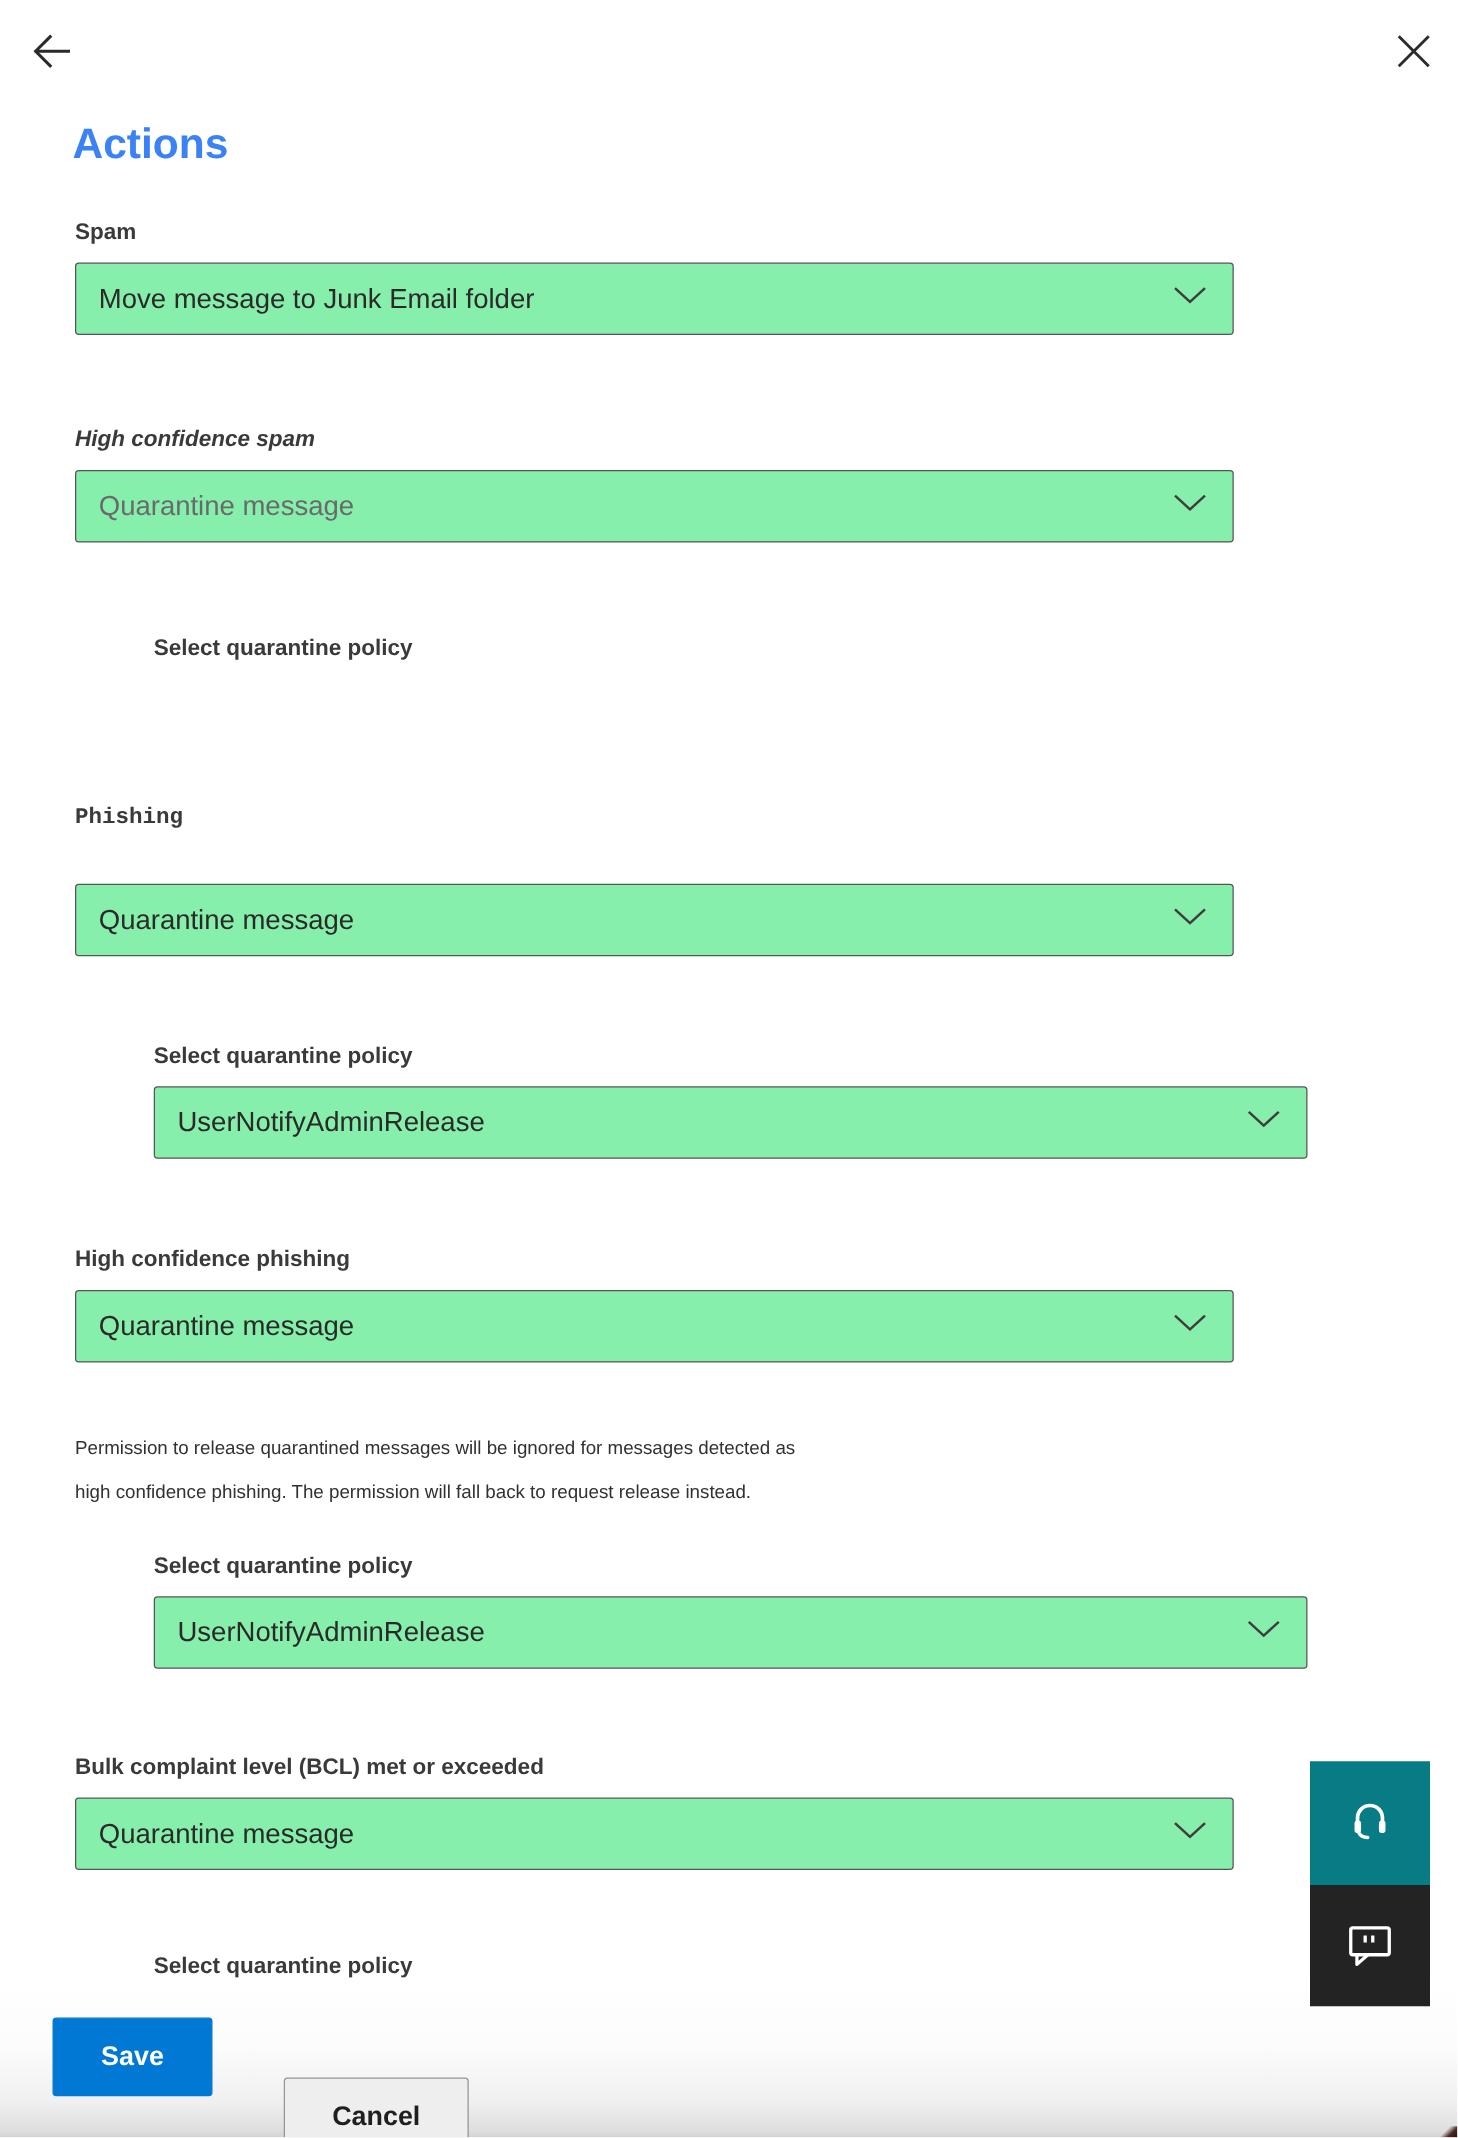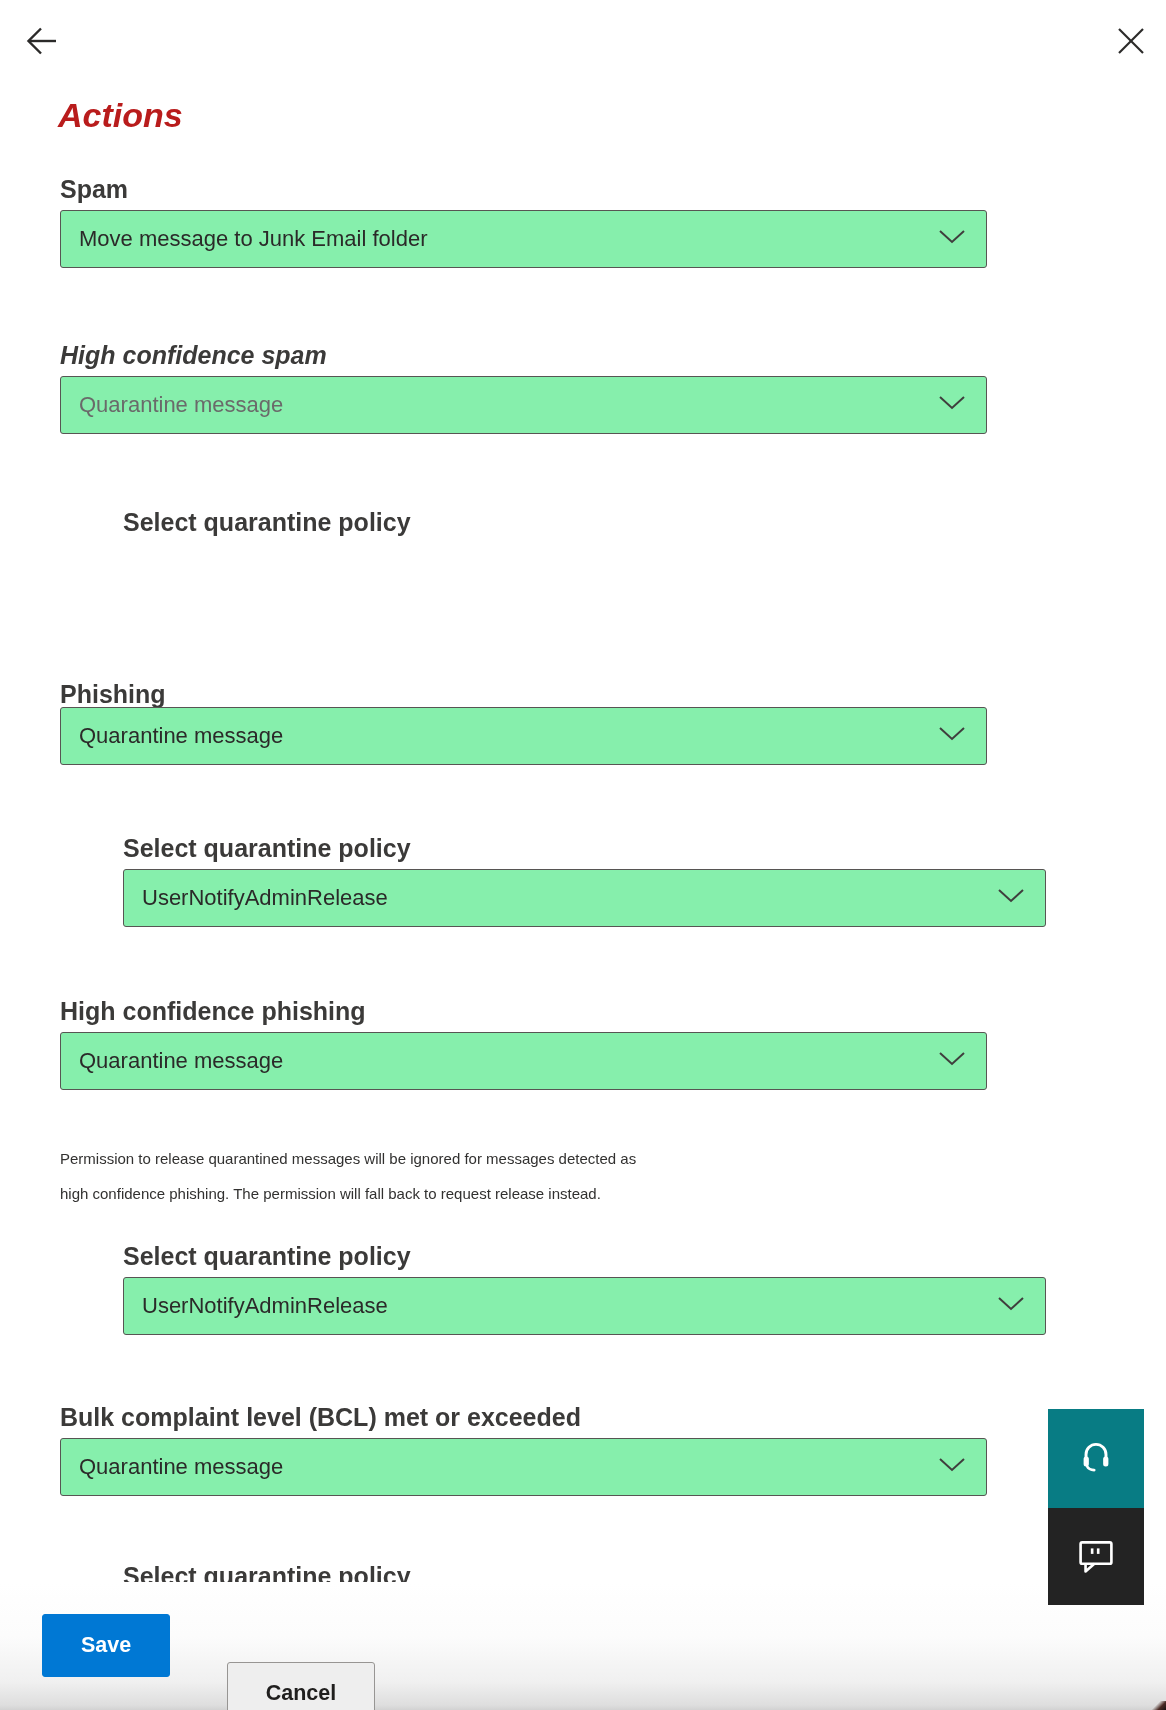--- a/index.html
+++ b/index.html
@@ -2,24 +2,24 @@
 <html><head>
 <meta charset="utf-8">
 <style>
   html,body{margin:0;padding:0;background:#ffffff;}
   .stage{
     position:relative;width:1166px;height:1710px;overflow:hidden;background:#ffffff;
     font-family:"Liberation Sans","DejaVu Sans",sans-serif;color:#323130;
   }
   .icon-btn{position:absolute;background:transparent;border:none;cursor:pointer;padding:0;}
   .page-title{
-    position:absolute;left:58px;top:96px;font-size:34px;font-weight:700;color:#b91c1c;margin:0;font-style:italic;
+    position:absolute;left:58px;top:96px;font-size:34px;font-weight:700;color:#3b82f6;margin:0;
   }
   .flabel{
-    position:absolute;font-size:25px;font-weight:600;color:#3b3a39;white-space:nowrap;
+    position:absolute;font-size:18px;font-weight:600;color:#3b3a39;white-space:nowrap;
   }
   .combo{
     position:absolute;height:58px;background:#86efac;border:1.5px solid #575553;border-radius:3px;
     box-sizing:border-box;cursor:pointer;
   }
   .combo .val{
     position:absolute;left:18px;top:0;height:100%;display:flex;align-items:center;
     font-size:22px;color:#2b2a29;white-space:nowrap;
   }
   .combo.muted .val{color:#6a6a6a;}
@@ -91,21 +91,21 @@
     <span class="val">Quarantine message</span>
     <span class="chev">
       <svg width="28" height="16" viewBox="0 0 28 16" fill="none" stroke="#3f3e3d" stroke-width="2">
           <path d="M2 2 L14 13 L26 2"></path>
         </svg>
     </span>
   </div>
 
   <div class="flabel" style="left:123px;top:508px;">Select quarantine policy</div>
 
-  <div class="flabel" style="left:60px;top:680px;">Phishing</div>
+  <div class="flabel" style="left:60px;top:644px;font-family:Liberation Mono, monospace;">Phishing</div>
   <div class="combo main" style="top:707px;">
     <span class="val">Quarantine message</span>
     <span class="chev">
       <svg width="28" height="16" viewBox="0 0 28 16" fill="none" stroke="#3f3e3d" stroke-width="2">
           <path d="M2 2 L14 13 L26 2"></path>
         </svg>
     </span>
   </div>
 
   <div class="flabel" style="left:123px;top:834px;">Select quarantine policy</div>

